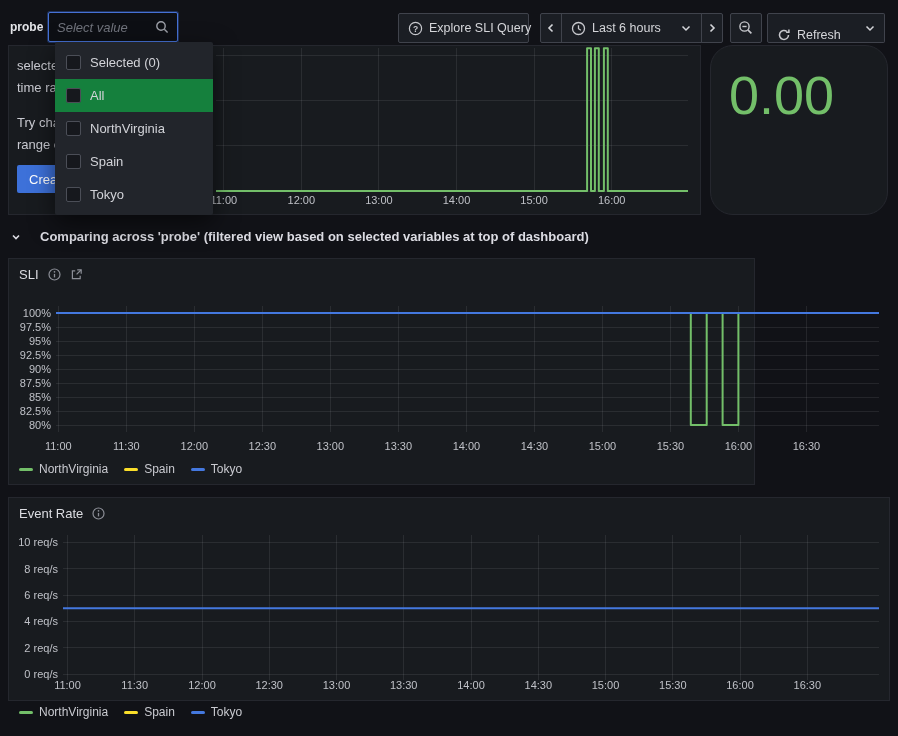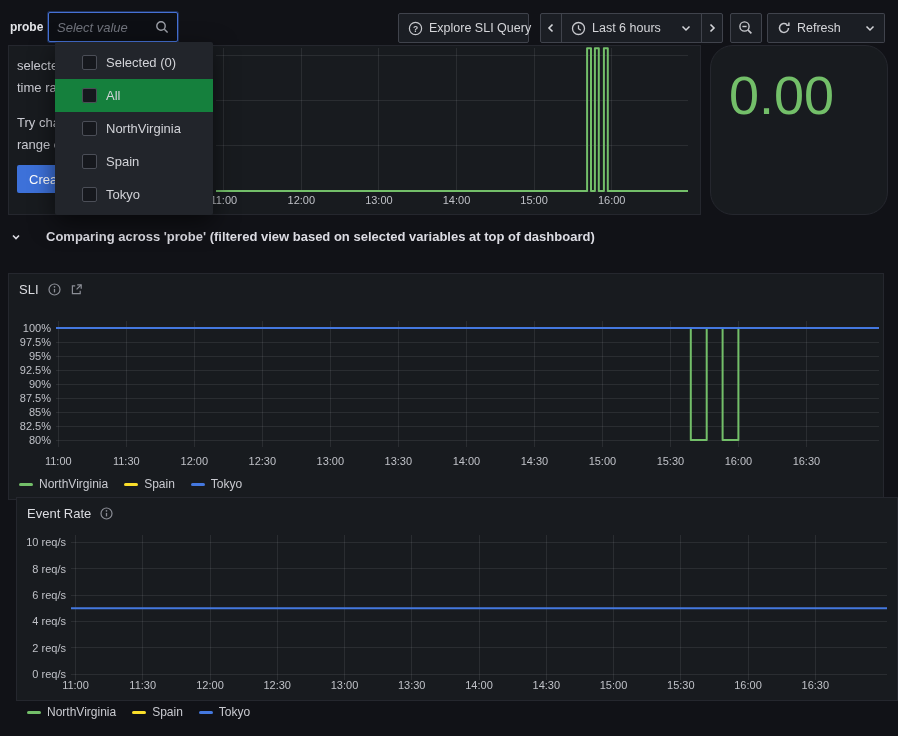--- a/index.html
+++ b/index.html
@@ -13,47 +13,47 @@
     display: flex; align-items: center; padding: 0 8px; cursor: text; }
   .var-select .ph { flex: 1; font-size: 13px; color: #70737c; font-style: italic; }
   .tb-btn { position: absolute; top: 13px; height: 30px; display: flex; align-items: center; gap: 6px;
     padding: 0 9px; background: #1b1e24; border: 1px solid #40434c; border-radius: 2px;
     color: #d5d6da; font-size: 12.5px; font-weight: 500; cursor: pointer; white-space: nowrap; }
   .btn-explore { left: 398px; width: 131px; }
   .btn-prev { left: 540px; width: 22px; justify-content: center; padding: 0; border-radius: 2px 0 0 2px; }
   .btn-time { left: 561px; width: 141px; border-radius: 0; }
   .btn-next { left: 701px; width: 22px; justify-content: center; padding: 0; border-radius: 0 2px 2px 0; }
   .btn-zoomout { left: 730px; width: 32px; justify-content: center; padding: 0; }
-  .btn-refresh { left: 767px; width: 90px; border-radius: 2px 0 0 2px; }
+  .btn-refresh { left: 767px; width: 90px; border-radius: 2px 0 0 2px; align-items: flex-end; }
   .btn-refresh-caret { left: 856px; width: 29px; justify-content: center; padding: 0; border-radius: 0 2px 2px 0; border-left: none; }
 
   
   .dropdown { position: absolute; left: 55px; top: 42px; width: 158px; background: #22252b; border-radius: 2px;
     box-shadow: 0 8px 24px rgba(0,0,0,.55); padding: 4px 0; z-index: 50; }
-  .dd-item { display: flex; align-items: center; gap: 9px; height: 33px; padding: 0 27px;
+  .dd-item { display: flex; align-items: center; gap: 9px; height: 33px; padding: 0 11px;
     font-size: 13px; font-weight: 500; color: #d2d3d8; cursor: pointer; }
   .dd-item.hl { background: #15803d; }
   .checkbox { width: 15px; height: 15px; background: #16181d; border: 1px solid #4b4e57; border-radius: 2px; flex: none; }
 
   
   .panel { position: absolute; background: #181b1f; border: 1px solid #25272e; }
   .panel-help { left: 8px; top: 45px; width: 184px; height: 170px; }
   .help-line { position: absolute; left: 8px; font-size: 13px; color: #c9cad1; white-space: nowrap; }
   .create-btn { position: absolute; left: 8px; top: 119px; height: 28px; padding: 0 12px; background: #3d71d9;
     border: none; border-radius: 2px; color: #fff; font-size: 13px; font-weight: 500;
     display: flex; align-items: center; cursor: pointer; font-family: inherit; }
   .panel-topchart { left: 198px; top: 45px; width: 503px; height: 170px; }
   .panel-stat { left: 710px; top: 45px; width: 178px; height: 170px; border-radius: 23px; }
   .stat-value { position: absolute; left: 18px; top: 18px; font-size: 54px; font-weight: 500; color: #73bf69; }
 
-  .section-row { position: absolute; left: 10px; top: 229px; display: flex; align-items: center; gap: 24px;
+  .section-row { position: absolute; left: 10px; top: 229px; display: flex; align-items: center; gap: 18px;
     font-size: 13px; font-weight: 700; color: #dcdce3; cursor: pointer; text-align: center; }
 
-  .panel-sli { left: 8px; top: 273px; width: 876px; height: 227px; }
-  .panel-event { left: 16px; top: 497px; width: 882px; height: 204px; }
+  .panel-sli { left: 8px; top: 258px; width: 747px; height: 227px; }
+  .panel-event { left: 8px; top: 497px; width: 882px; height: 204px; }
   .panel-header { position: absolute; left: 10px; top: 8px; display: flex; align-items: center; gap: 9px;
     font-size: 13px; font-weight: 500; color: #dcdde2; cursor: pointer; }
   .chart { position: absolute; left: 0; }
   #chart-top { top: 0; }
   #chart-sli { top: 40px; }
   #chart-event { top: 30px; }
   .tick { fill: #bfc1c7; font-size: 11px; font-weight: 500; font-family: "Liberation Sans", sans-serif; }
   .grid { stroke: rgba(204,204,220,0.10); stroke-width: 1; shape-rendering: crispEdges; }
 
   .legend { position: absolute; left: 10px; display: flex; gap: 16px; align-items: center; }

